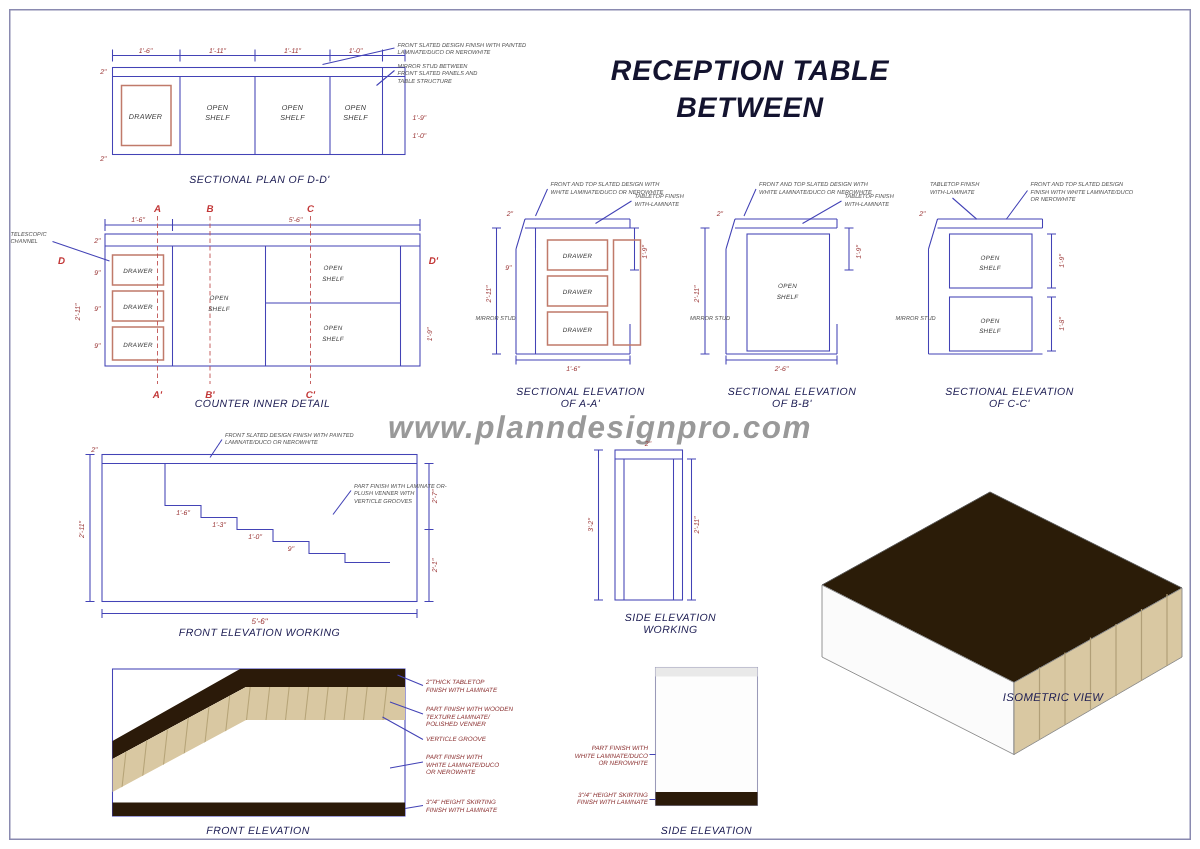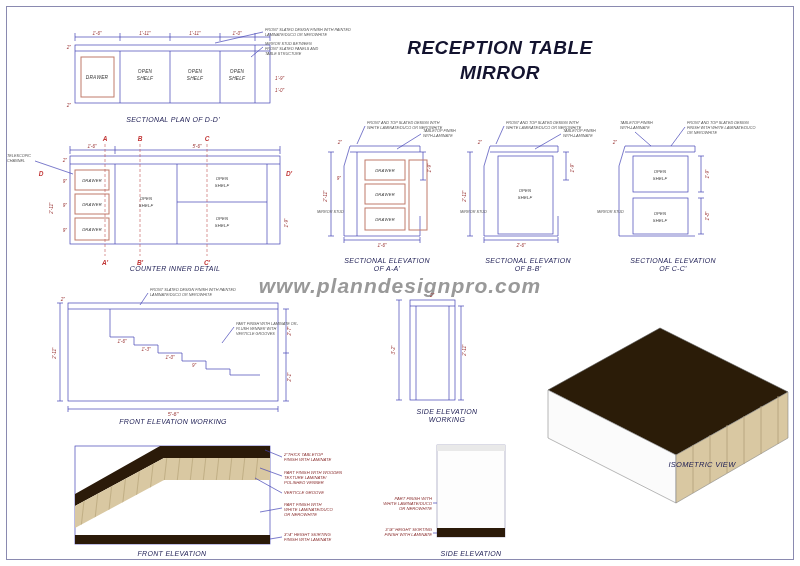--- a/index.html
+++ b/index.html
@@ -22,21 +22,21 @@
   .watermark{position:absolute;left:230px;top:274px;width:340px;text-align:center;color:#8e8e8e;font-size:21px;font-weight:bold;letter-spacing:1px;opacity:.9;text-shadow:1px 1px 0 rgba(255,255,255,.8);}
 </style>
 </head>
 <body>
 
 <div class="sheet">
   <div class="frame"></div>
 
   <div class="title">
     <div>RECEPTION TABLE</div>
-    <div>MIRROR</div>
+    <div>BETWEEN</div>
   </div>
 
   <svg class="panel" style="left:55px;top:25px" width="290" height="105" viewBox="0 0 290 105">
     <g>
       <path class="bl" d="M20,12H215 M20,8V16 M65,8V16 M115,8V16 M165,8V16 M200,8V16 M215,8V16"></path>
       <rect class="bl" x="20" y="20" width="195" height="58" fill="none"></rect>
       <path class="bl" d="M20,26H215 M65,26V78 M115,26V78 M165,26V78 M200,20V78"></path>
       <rect class="rl" x="26" y="32" width="33" height="40" fill="none"></rect>
       <path class="bl" d="M208,7L160,18 M208,22L196,32"></path>
     </g>

